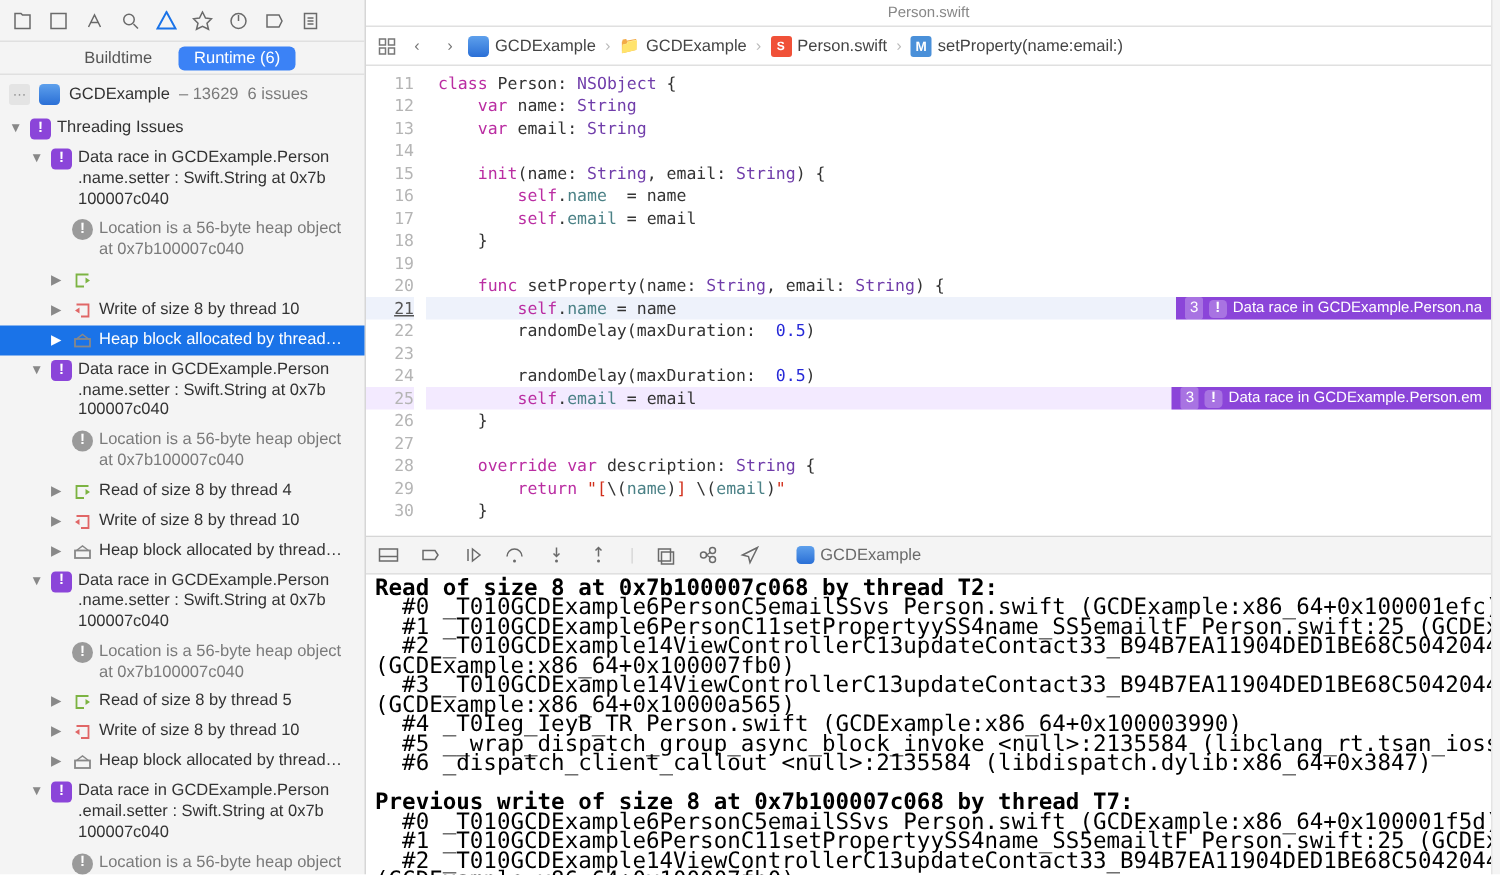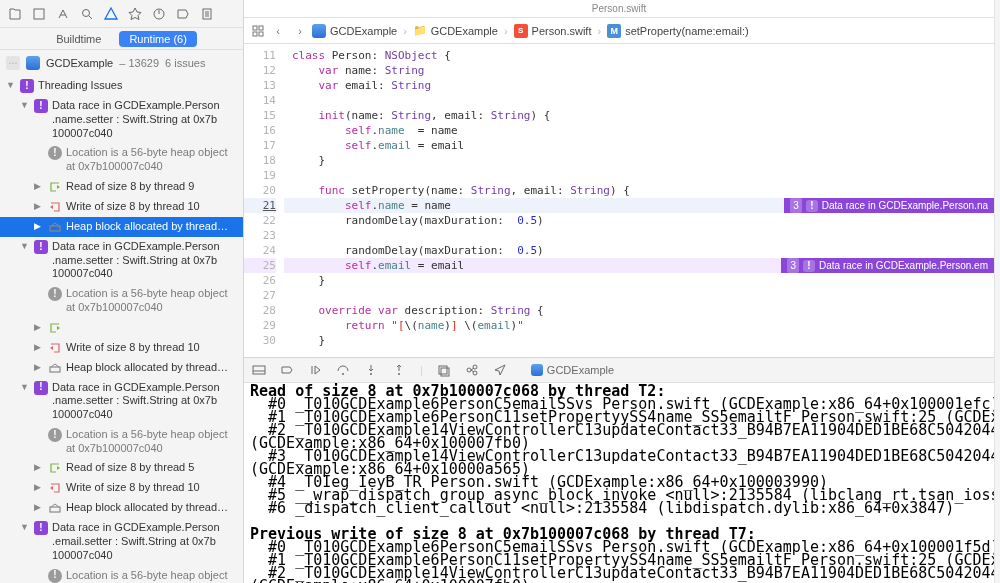--- a/index.html
+++ b/index.html
@@ -172,21 +172,20 @@
         <div class="tree-row">
           <span class="ind"></span>
           <span class="ind"></span>
           <span class="disclosure">▶</span>
           <span class="row-icon">
             <svg width="14" height="12" viewBox="0 0 14 12">
               <path d="M11 2H3v8h5" fill="none" stroke="#7cb342" stroke-width="1.2"></path>
               <path d="M9 8l3-2-3-2z" fill="#7cb342"></path>
             </svg>
           </span>
-          <span class="row-text">Read of size 8 by thread 9</span>
         </div>
         <div class="tree-row">
           <span class="ind"></span>
           <span class="ind"></span>
           <span class="disclosure">▶</span>
           <span class="row-icon">
             <svg width="14" height="12" viewBox="0 0 14 12">
               <path d="M3 2h8v8H6" fill="none" stroke="#e06666" stroke-width="1.2"></path>
               <path d="M5 8l-3-2 3-2z" fill="#e06666"></path>
             </svg>
@@ -225,20 +224,21 @@
         <div class="tree-row">
           <span class="ind"></span>
           <span class="ind"></span>
           <span class="disclosure">▶</span>
           <span class="row-icon">
             <svg width="14" height="12" viewBox="0 0 14 12">
               <path d="M11 2H3v8h5" fill="none" stroke="#7cb342" stroke-width="1.2"></path>
               <path d="M9 8l3-2-3-2z" fill="#7cb342"></path>
             </svg>
           </span>
+          <span class="row-text">Read of size 8 by thread 4</span>
         </div>
         <div class="tree-row">
           <span class="ind"></span>
           <span class="ind"></span>
           <span class="disclosure">▶</span>
           <span class="row-icon">
             <svg width="14" height="12" viewBox="0 0 14 12">
               <path d="M3 2h8v8H6" fill="none" stroke="#e06666" stroke-width="1.2"></path>
               <path d="M5 8l-3-2 3-2z" fill="#e06666"></path>
             </svg>

